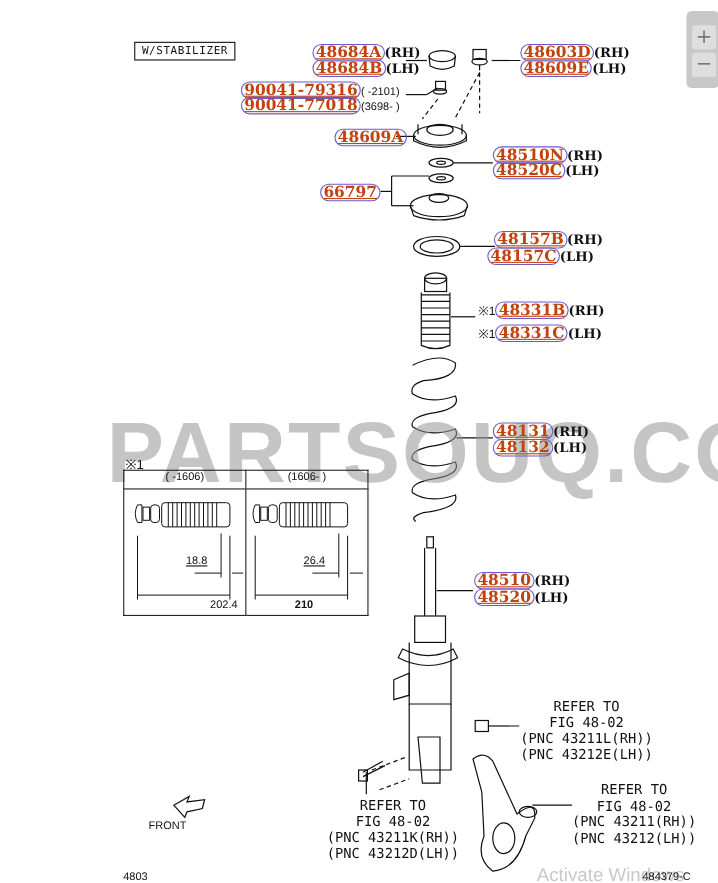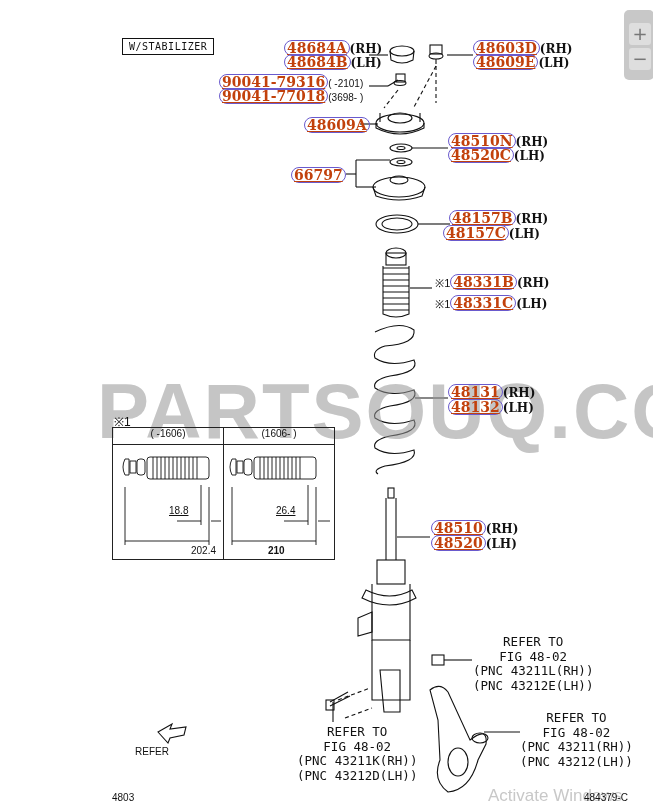--- a/index.html
+++ b/index.html
@@ -220,21 +220,21 @@
               <line x1="94" y1="76" x2="106" y2="76"></line>
         </g>
       </svg>
       <span class="abs small" style="left:52px;top:60px;text-decoration:underline;">26.4</span>
       <span class="abs small" style="left:44px;top:100px;font-weight:bold;">210</span>
     </td>
   </tr>
 </tbody>
   </table>
 
-<div class="abs small" style="left:135px;top:746px;">REFER</div>
+<div class="abs small" style="left:135px;top:746px;">FRONT</div>
 <span class="abs" style="left:158px;top:722px;width:30px;height:22px;"></span>
 
 <div class="abs small" style="left:112px;top:792px;">4803</div>
 <div class="activate">Activate Windows</div>
 <div class="abs small" style="left:584px;top:792px;">484379-C</div>
 
 <div class="zoomctl">
   <div class="zbtn" style="top:13px;">+</div>
   <div class="zbtn" style="top:38px;">−</div>
 </div>

